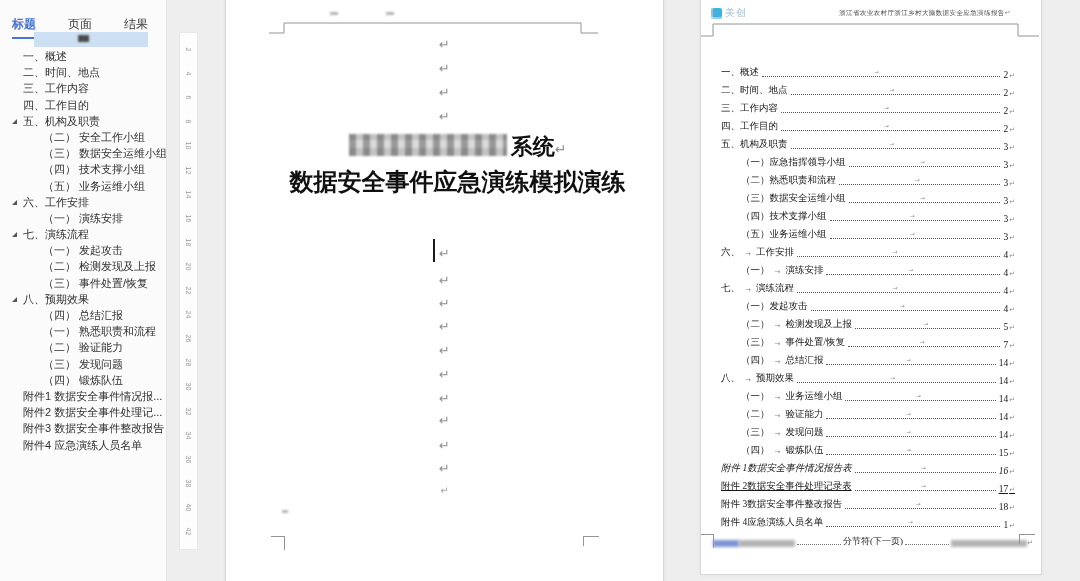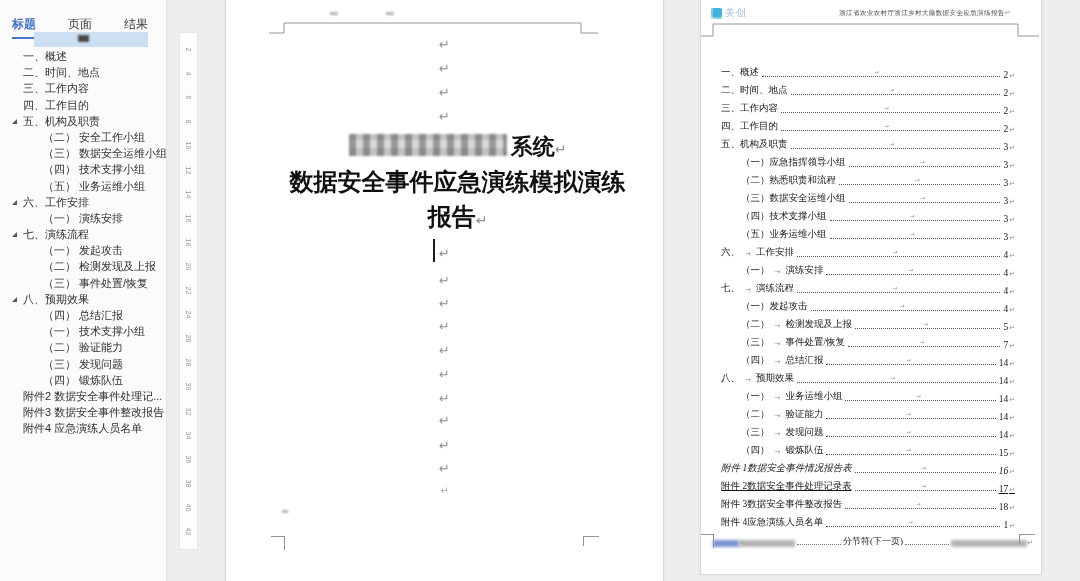--- a/index.html
+++ b/index.html
@@ -112,24 +112,25 @@
         <div class="outline-row ind2"><span class="txt">（四） 技术支撑小组</span></div>
         <div class="outline-row ind2"><span class="txt">（五） 业务运维小组</span></div>
         <div class="outline-row ind1"><div class="caret"></div><span class="txt">六、工作安排</span></div>
         <div class="outline-row ind2"><span class="txt">（一） 演练安排</span></div>
         <div class="outline-row ind1"><div class="caret"></div><span class="txt">七、演练流程</span></div>
         <div class="outline-row ind2"><span class="txt">（一） 发起攻击</span></div>
         <div class="outline-row ind2"><span class="txt">（二） 检测发现及上报</span></div>
         <div class="outline-row ind2"><span class="txt">（三） 事件处置/恢复</span></div>
         <div class="outline-row ind1"><div class="caret"></div><span class="txt">八、预期效果</span></div>
         <div class="outline-row ind2"><span class="txt">（四） 总结汇报</span></div>
-        <div class="outline-row ind2"><span class="txt">（一） 技术支撑小组</span></div>
+        <div class="outline-row ind2"><span class="txt">（一） 熟悉职责和流程</span></div>
         <div class="outline-row ind2"><span class="txt">（二） 验证能力</span></div>
         <div class="outline-row ind2"><span class="txt">（三） 发现问题</span></div>
         <div class="outline-row ind2"><span class="txt">（四） 锻炼队伍</span></div>
+        <div class="outline-row ind1"><span class="txt">附件1 数据安全事件情况报...</span></div>
         <div class="outline-row ind1"><span class="txt">附件2 数据安全事件处理记...</span></div>
         <div class="outline-row ind1"><span class="txt">附件3 数据安全事件整改报告</span></div>
         <div class="outline-row ind1"><span class="txt">附件4 应急演练人员名单</span></div>
       </div>
   </div>
 
   <div class="ruler" id="ruler">
       <div class="ruler-num" style="top: 13px;">2</div>
       <div class="ruler-num" style="top: 37.1px;">4</div>
       <div class="ruler-num" style="top: 61.2px;">6</div>
@@ -164,23 +165,20 @@
         <div class="pmark" style="top: 39px;">↵</div>
         <div class="pmark" style="top: 63px;">↵</div>
         <div class="pmark" style="top: 87px;">↵</div>
         <div class="pmark" style="top: 111px;">↵</div>
       </div>
 
     <div class="tline t1">
       <span class="mosaic"></span><span>系统</span><span class="pilcrow">↵</span>
     </div>
     <div class="tline t2">数据安全事件应急演练模拟演练</div>
-    <div class="tline t3">
-      <span>报告</span><span class="pilcrow">↵</span>
-    </div>
 
     <div class="cursor"></div>
     <div id="pmarks-bottom">
         <div class="pmark" style="top: 248px;">↵</div>
         <div class="pmark" style="top: 275px;">↵</div>
         <div class="pmark" style="top: 298px;">↵</div>
         <div class="pmark" style="top: 321px;">↵</div>
         <div class="pmark" style="top: 345px;">↵</div>
         <div class="pmark" style="top: 369px;">↵</div>
         <div class="pmark" style="top: 393px;">↵</div>

